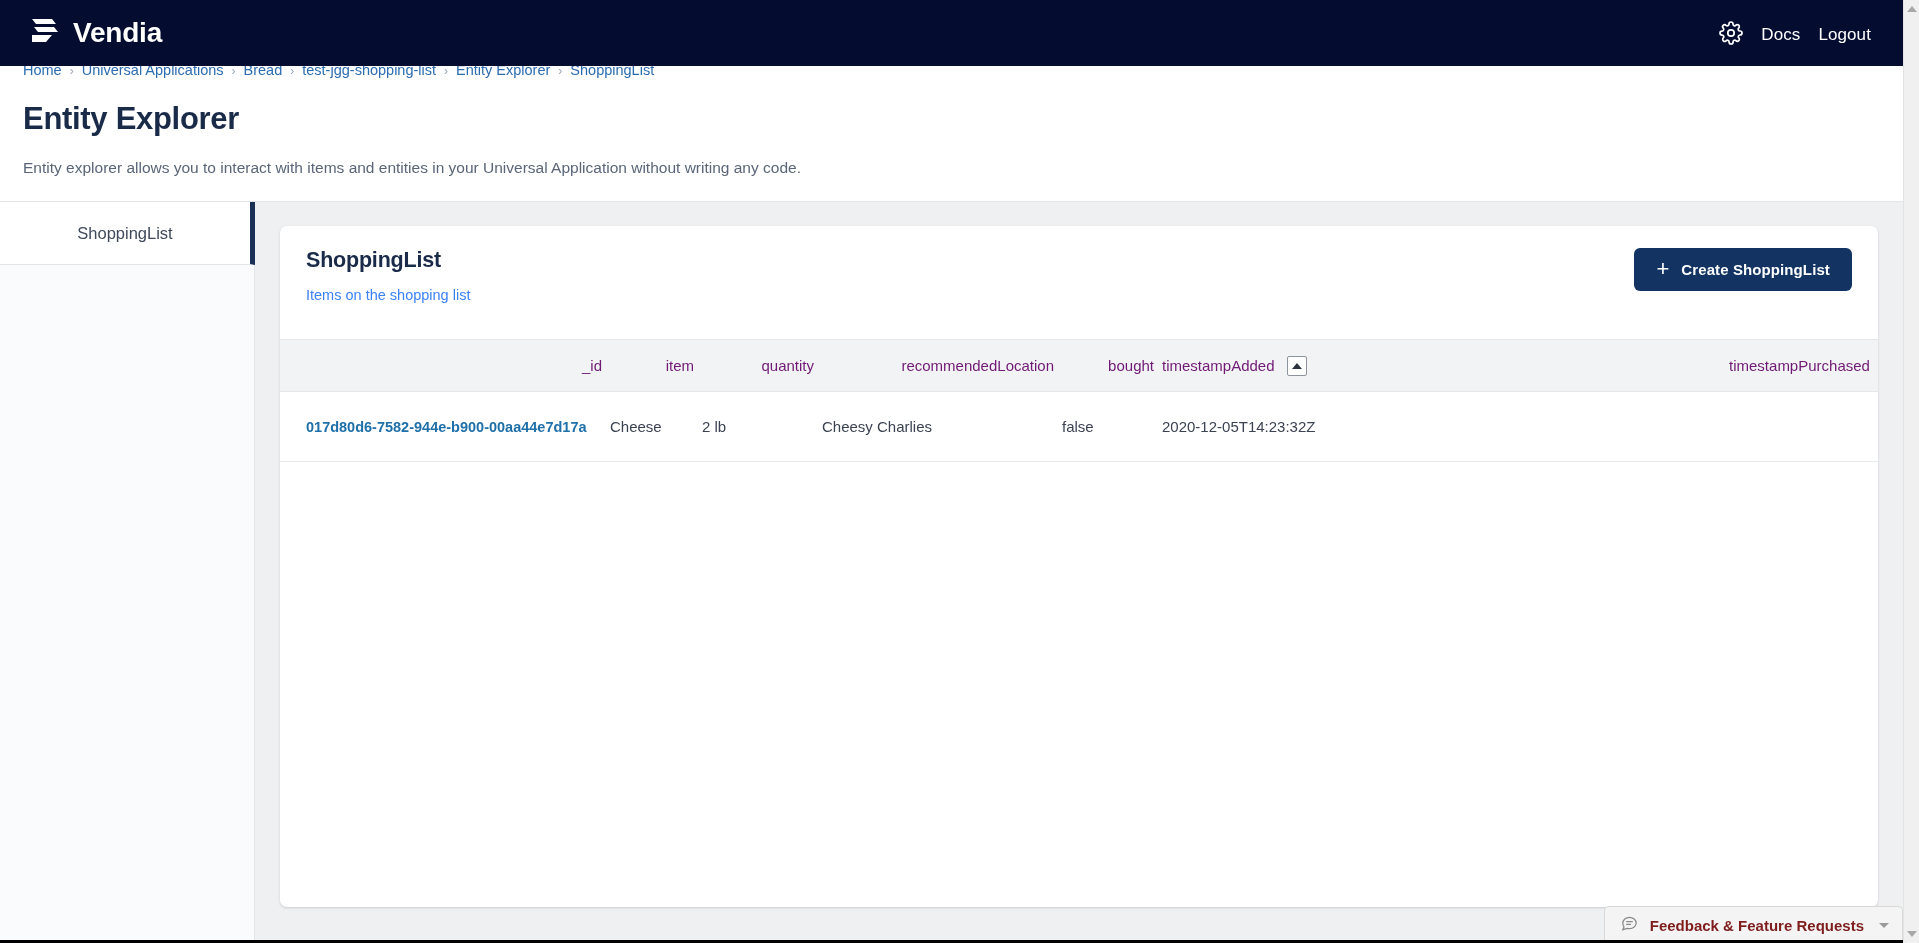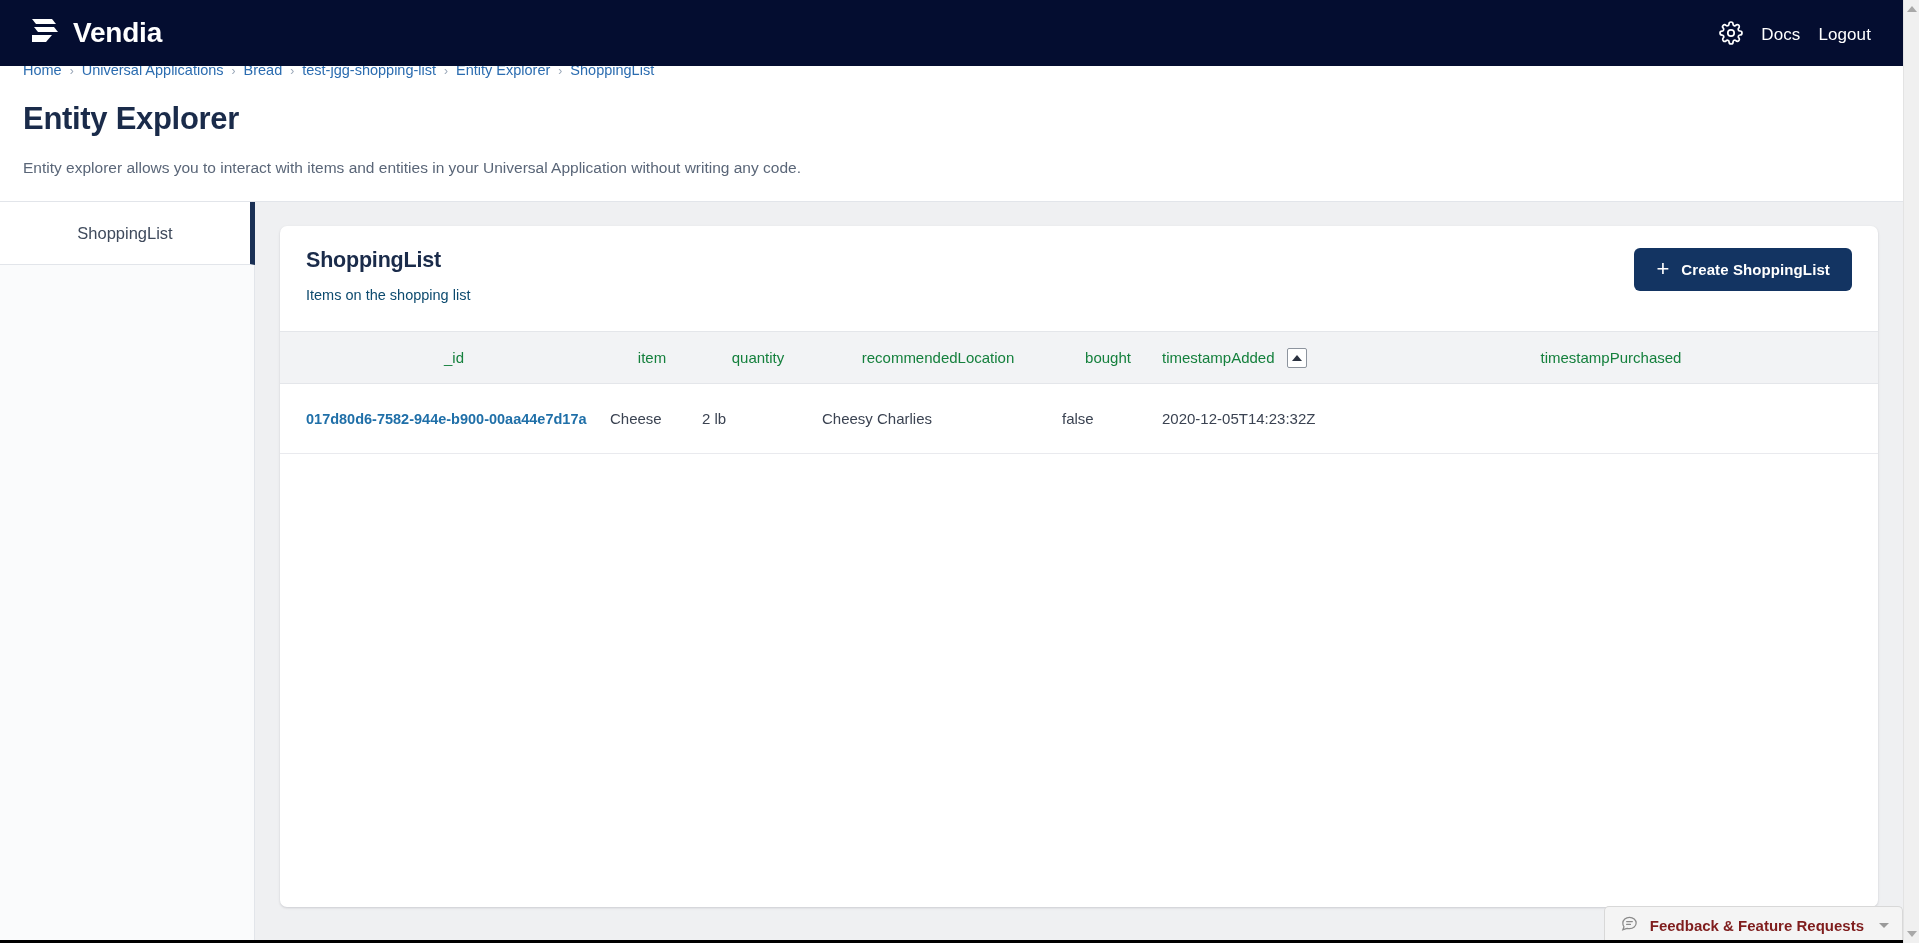--- a/index.html
+++ b/index.html
@@ -179,23 +179,23 @@
   }
   .card-titles { flex: 1 1 auto; }
   .card-title {
     margin: 0;
     font-size: 21.5px;
     font-weight: 700;
     color: #1A2B4A;
     letter-spacing: -0.2px;
   }
   .card-sub {
-    margin: 14px 0 8px 0;
+    margin: 14px 0 16px 0;
     font-size: 14.5px;
-    color: #0c4a6e;
+    color: #3b82f6;
   }
   .create-btn {
     flex: 0 0 auto;
     background: #133462;
     color: #ffffff;
     border: none;
     border-radius: 6px;
     height: 43px;
     padding: 0 22px;
     font-size: 15px;
@@ -221,24 +221,24 @@
     width: 100%;
     border-collapse: collapse;
     table-layout: fixed;
   }
   table.grid thead tr {
     background: #f2f3f5;
     border-top: 1px solid #e4e6ea;
     border-bottom: 1px solid #e4e6ea;
   }
   table.grid th {
-    text-align: center;
+    text-align: right;
     font-size: 15px;
     font-weight: 400;
-    color: #15803d;
+    color: #701a75;
     padding: 15px 8px 15px 0;
     height: 52px;
     vertical-align: middle;
   }
   table.grid th:first-child,
   table.grid td:first-child { padding-left: 26px; }
   .th-inner { display: flex; align-items: center; gap: 12px; }
   .sort-btn {
     width: 20px; height: 20px;
     border: 1px solid #8d949e;

